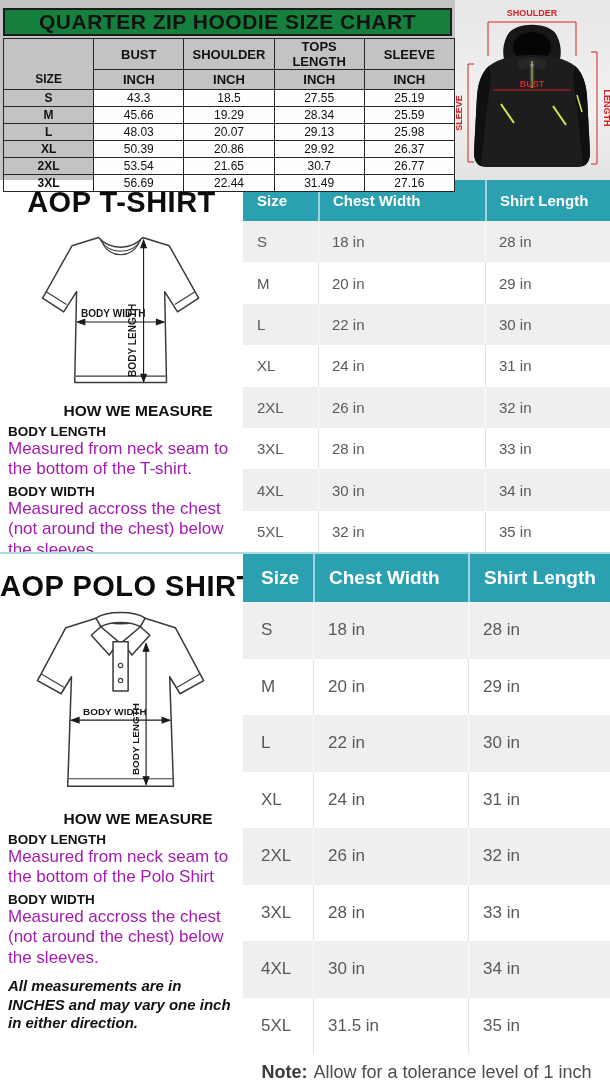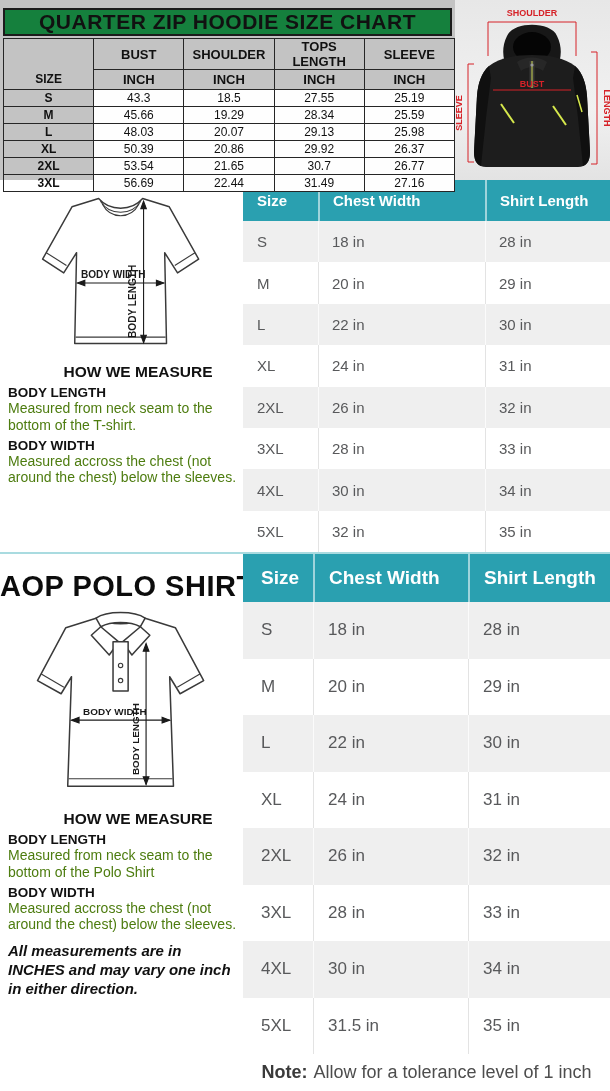--- a/index.html
+++ b/index.html
@@ -27,21 +27,21 @@
   .tshirt-section { height:372px; }
   .polo-section { height:500px; }
   .left-col { width:243px; overflow:hidden; }
   .right-col { width:367px; }
   .product-title { text-align:center; font-weight:bold; color:#0c0c0c; letter-spacing:.5px; white-space:nowrap; }
   .tshirt-section .product-title { font-size:29px; margin-top:6px; }
   .polo-section .product-title { font-size:29px; margin-top:16px; }
   .diagram { display:block; margin:2px auto 0; }
   .measure-heading { text-align:center; font-size:15.5px; font-weight:bold; color:#111; margin-top:2px;margin-left:33px; }
   .measure-label { font-size:13.5px; font-weight:bold; color:#111; margin:4px 6px 0 8px; }
-  .measure-text { font-size:14px; color:#4d7c0f; line-height:1.2; margin:0 2px 0 8px; }
+  .measure-text { font-size:17px; color:#a21caf; line-height:1.2; margin:0 2px 0 8px; }
   .disclaimer { font-size:15px; font-weight:bold; font-style:italic; color:#111; line-height:1.25; margin:9px 6px 0 8px; }
 
   
   .stable { display:flex; flex-direction:column; width:367px; }
   .stable-head { display:flex; background:#2aa0b0; color:#fff; font-weight:bold; }
   .stable-head > div { display:flex; align-items:center; }
   .stable-head > div + div { border-left:2px solid rgba(255,255,255,.55); }
   .stable-row { display:flex; color:#58595b; background:#fff; }
   .stable-row > div { display:flex; align-items:center; }
   .stable-row > div + div { border-left:1px solid #e3e3e3; }
@@ -175,20 +175,21 @@
         <text class="red-label" x="77" y="16" font-size="9" text-anchor="middle">SHOULDER</text>
         <text class="red-label" x="77" y="87" font-size="9" text-anchor="middle">BUST</text>
         <text class="red-label" x="7" y="113" font-size="9" text-anchor="middle" transform="rotate(-90 7 113)">SLEEVE</text>
         <text class="red-label" x="149" y="108" font-size="9" text-anchor="middle" transform="rotate(90 149 108)">LENGTH</text>
       </svg>
     </div>
   </div>
 
   <div class="product-section tshirt-section">
     <div class="left-col">
+      <div class="product-title">AOP T-SHIRT</div>
 
       <svg class="diagram" width="216" height="179" viewBox="0 0 235 195">
         <g stroke="#3a3a3a" stroke-width="1.6" fill="#fff" stroke-linejoin="round">
           <path d="M 92,18 L 63,27 L 31,84 L 54,99 L 68,77 L 66,176 L 166,176 L 164,77 L 178,99 L 201,84 L 169,27 L 140,18 C 128,32 104,32 92,18 Z"></path>
         </g>
         <g stroke="#3a3a3a" stroke-width="1.2" fill="none">
           <path d="M 94,21 C 104,37 128,37 138,21"></path>
           <path d="M 96,24 C 105,41 127,41 136,24"></path>
           <line x1="35" y1="77" x2="57" y2="91"></line>
           <line x1="197" y1="77" x2="175" y2="91"></line>

